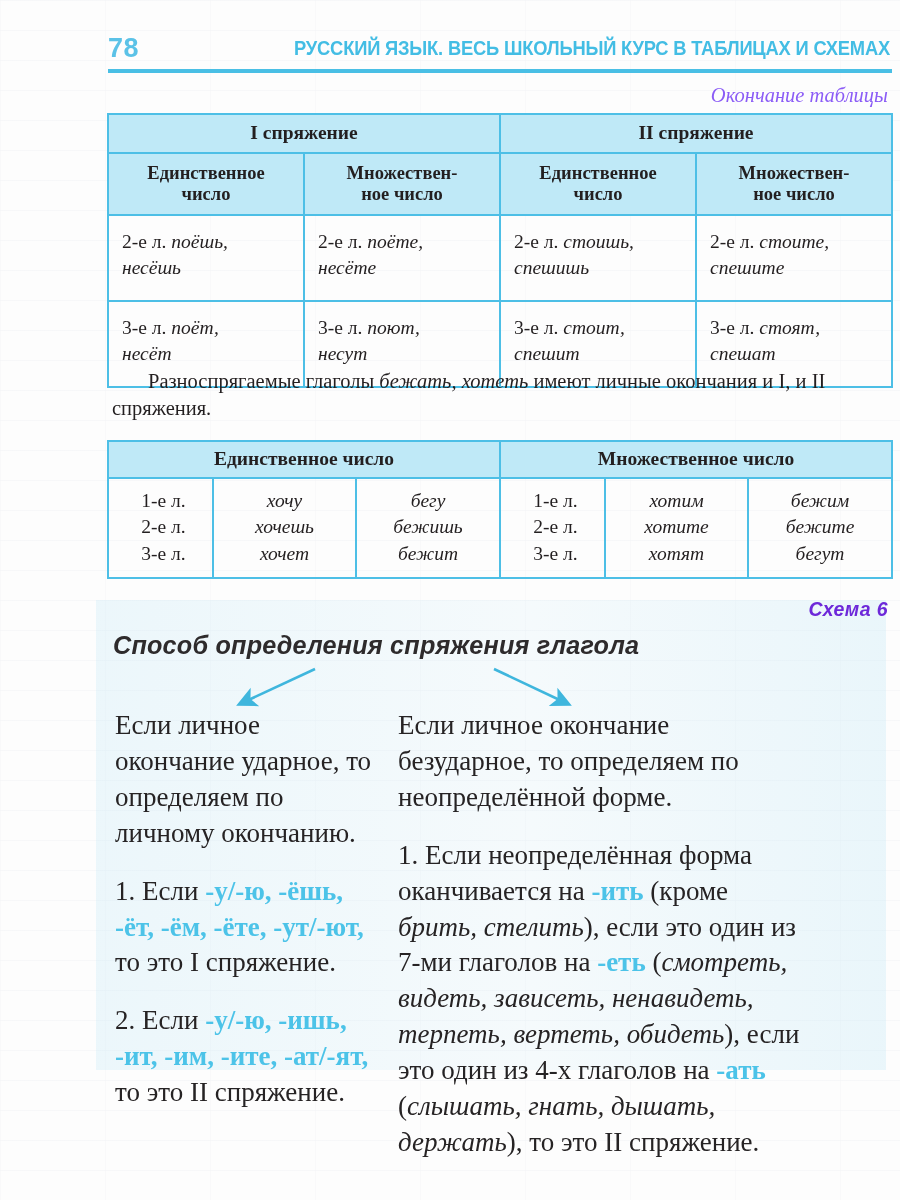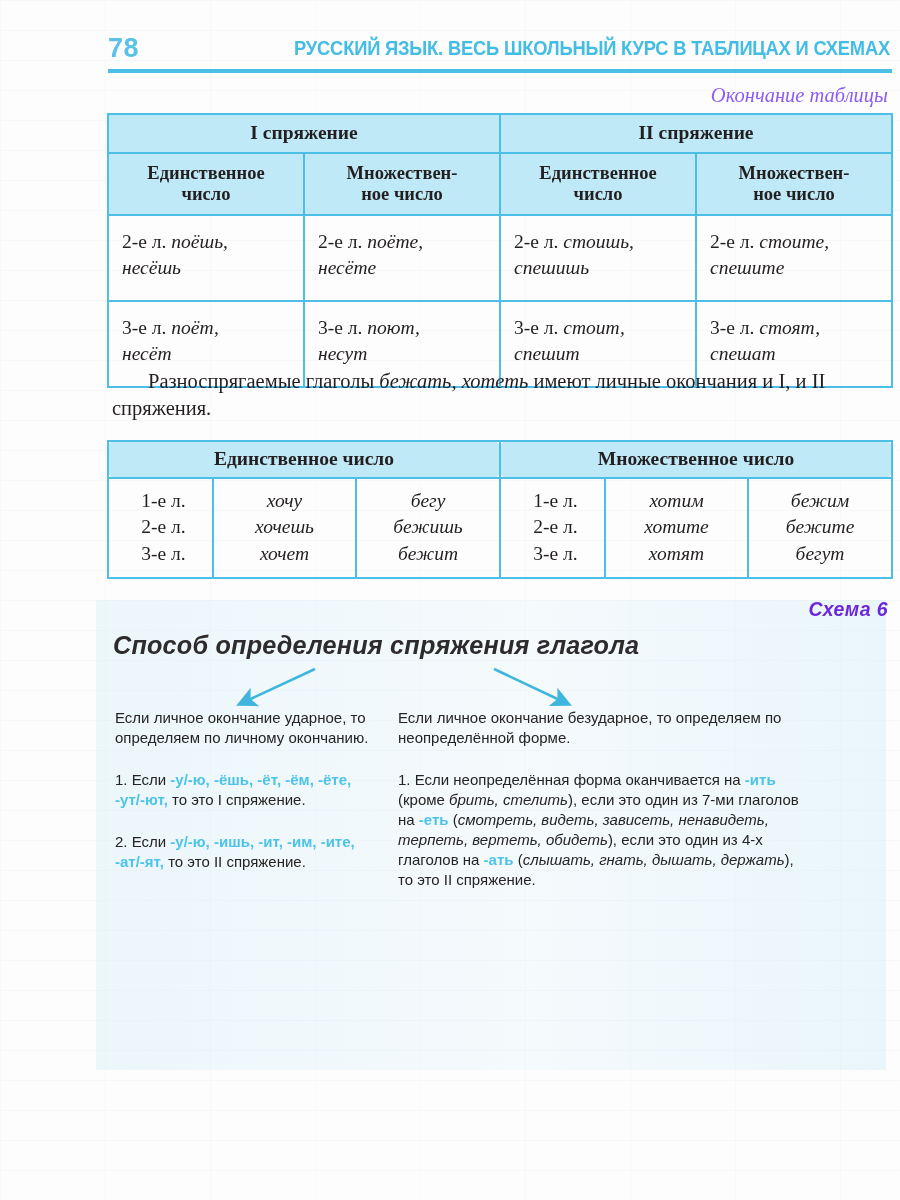--- a/index.html
+++ b/index.html
@@ -122,21 +122,21 @@
     line-height: 1.32;
     background: rgba(255,255,255,0);
   }
   .body-cell .it { font-style: italic; }
 
   #table1 { left: 107px; top: 113px; width: 784px; }
   #table1 .body-cell { height: 56px; }
 
   
   #table2 { left: 107px; top: 440px; width: 784px; }
-  #table2 .hdr-cell { font-size: 19.5px; padding: 6px 2px 7px; border-radius: 7px; }
+  #table2 .hdr-cell { font-size: 19.5px; padding: 6px 2px 7px; }
   .person-cell {
     padding: 9px 8px 10px 14px;
     font-size: 19.5px;
     line-height: 1.36;
     font-weight: normal;
   }
   .form-cell {
     padding: 9px 0 10px 0;
     font-size: 19.5px;
     line-height: 1.36;
@@ -176,22 +176,22 @@
     position: absolute;
     left: 110px;
     top: 665px;
     width: 540px;
     height: 52px;
   }
 
   .col {
     position: absolute;
     top: 708px;
-    font-family: Liberation Sans, sans-serif;
-    font-size: 15px;
+    font-family: Liberation Serif, serif;
+    font-size: 27px;
     line-height: 1.33;
     color: #262324;
   }
   #col-left { left: 115px; width: 270px; }
   #col-right { left: 398px; width: 405px; }
   .col p { margin: 0 0 22px 0; }
   .col p:last-child { margin-bottom: 0; }
   .hl { color: #4cc3e8; font-weight: bold; }
   .em { font-style: italic; }
 </style>

